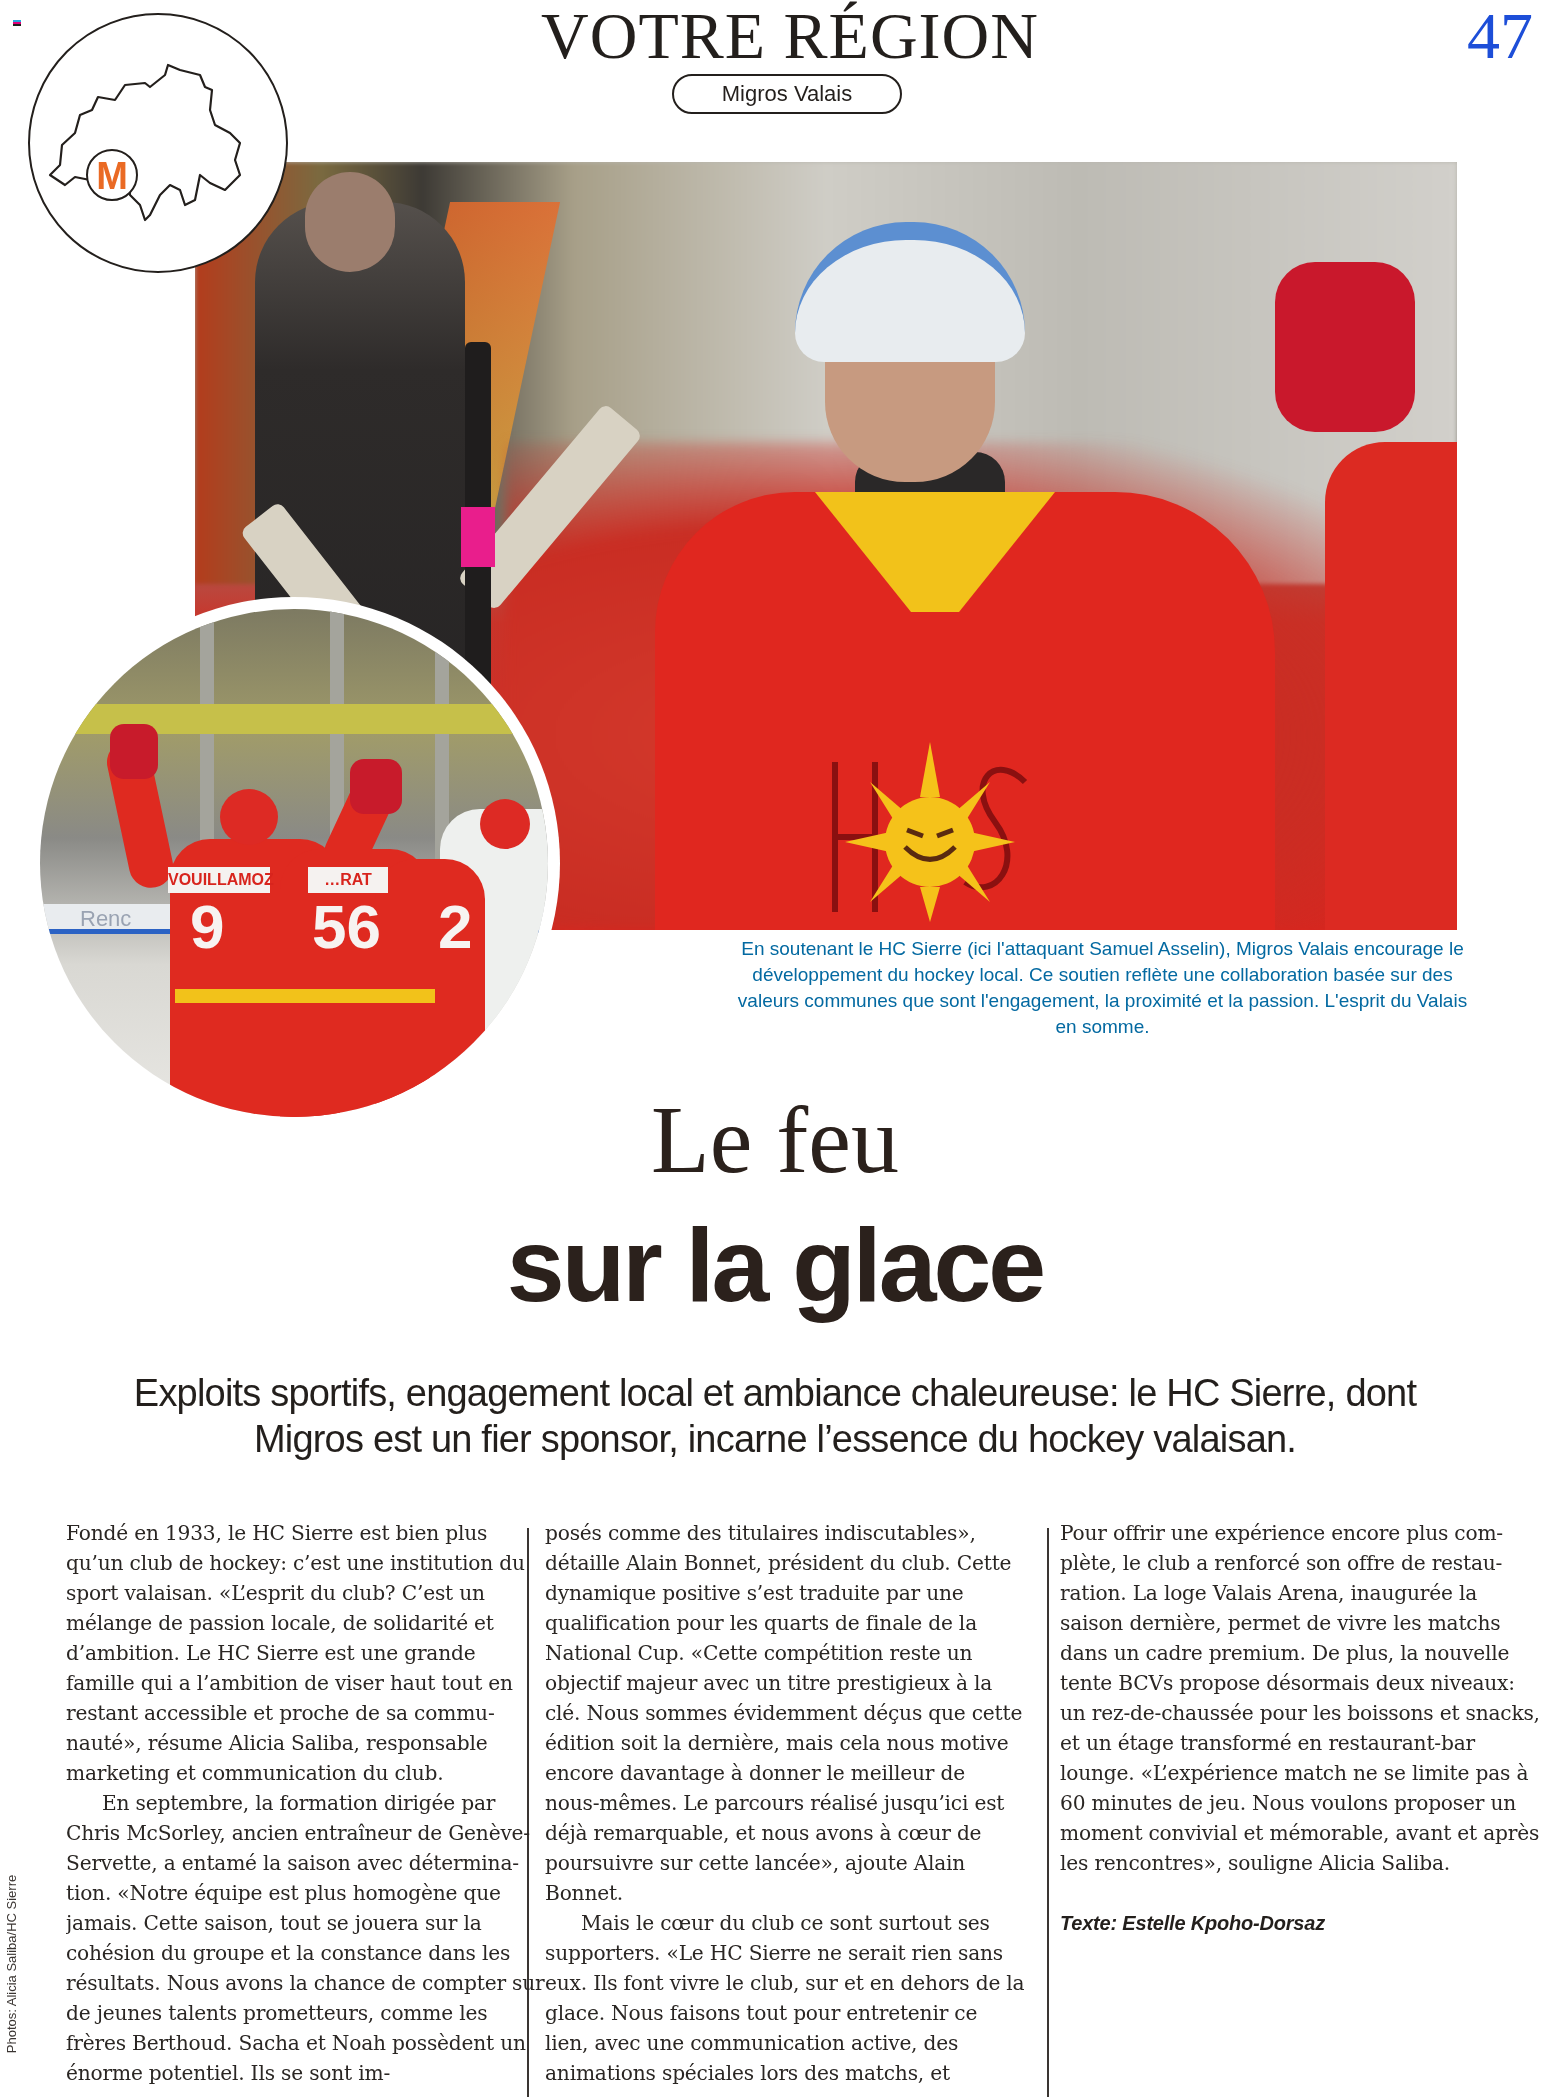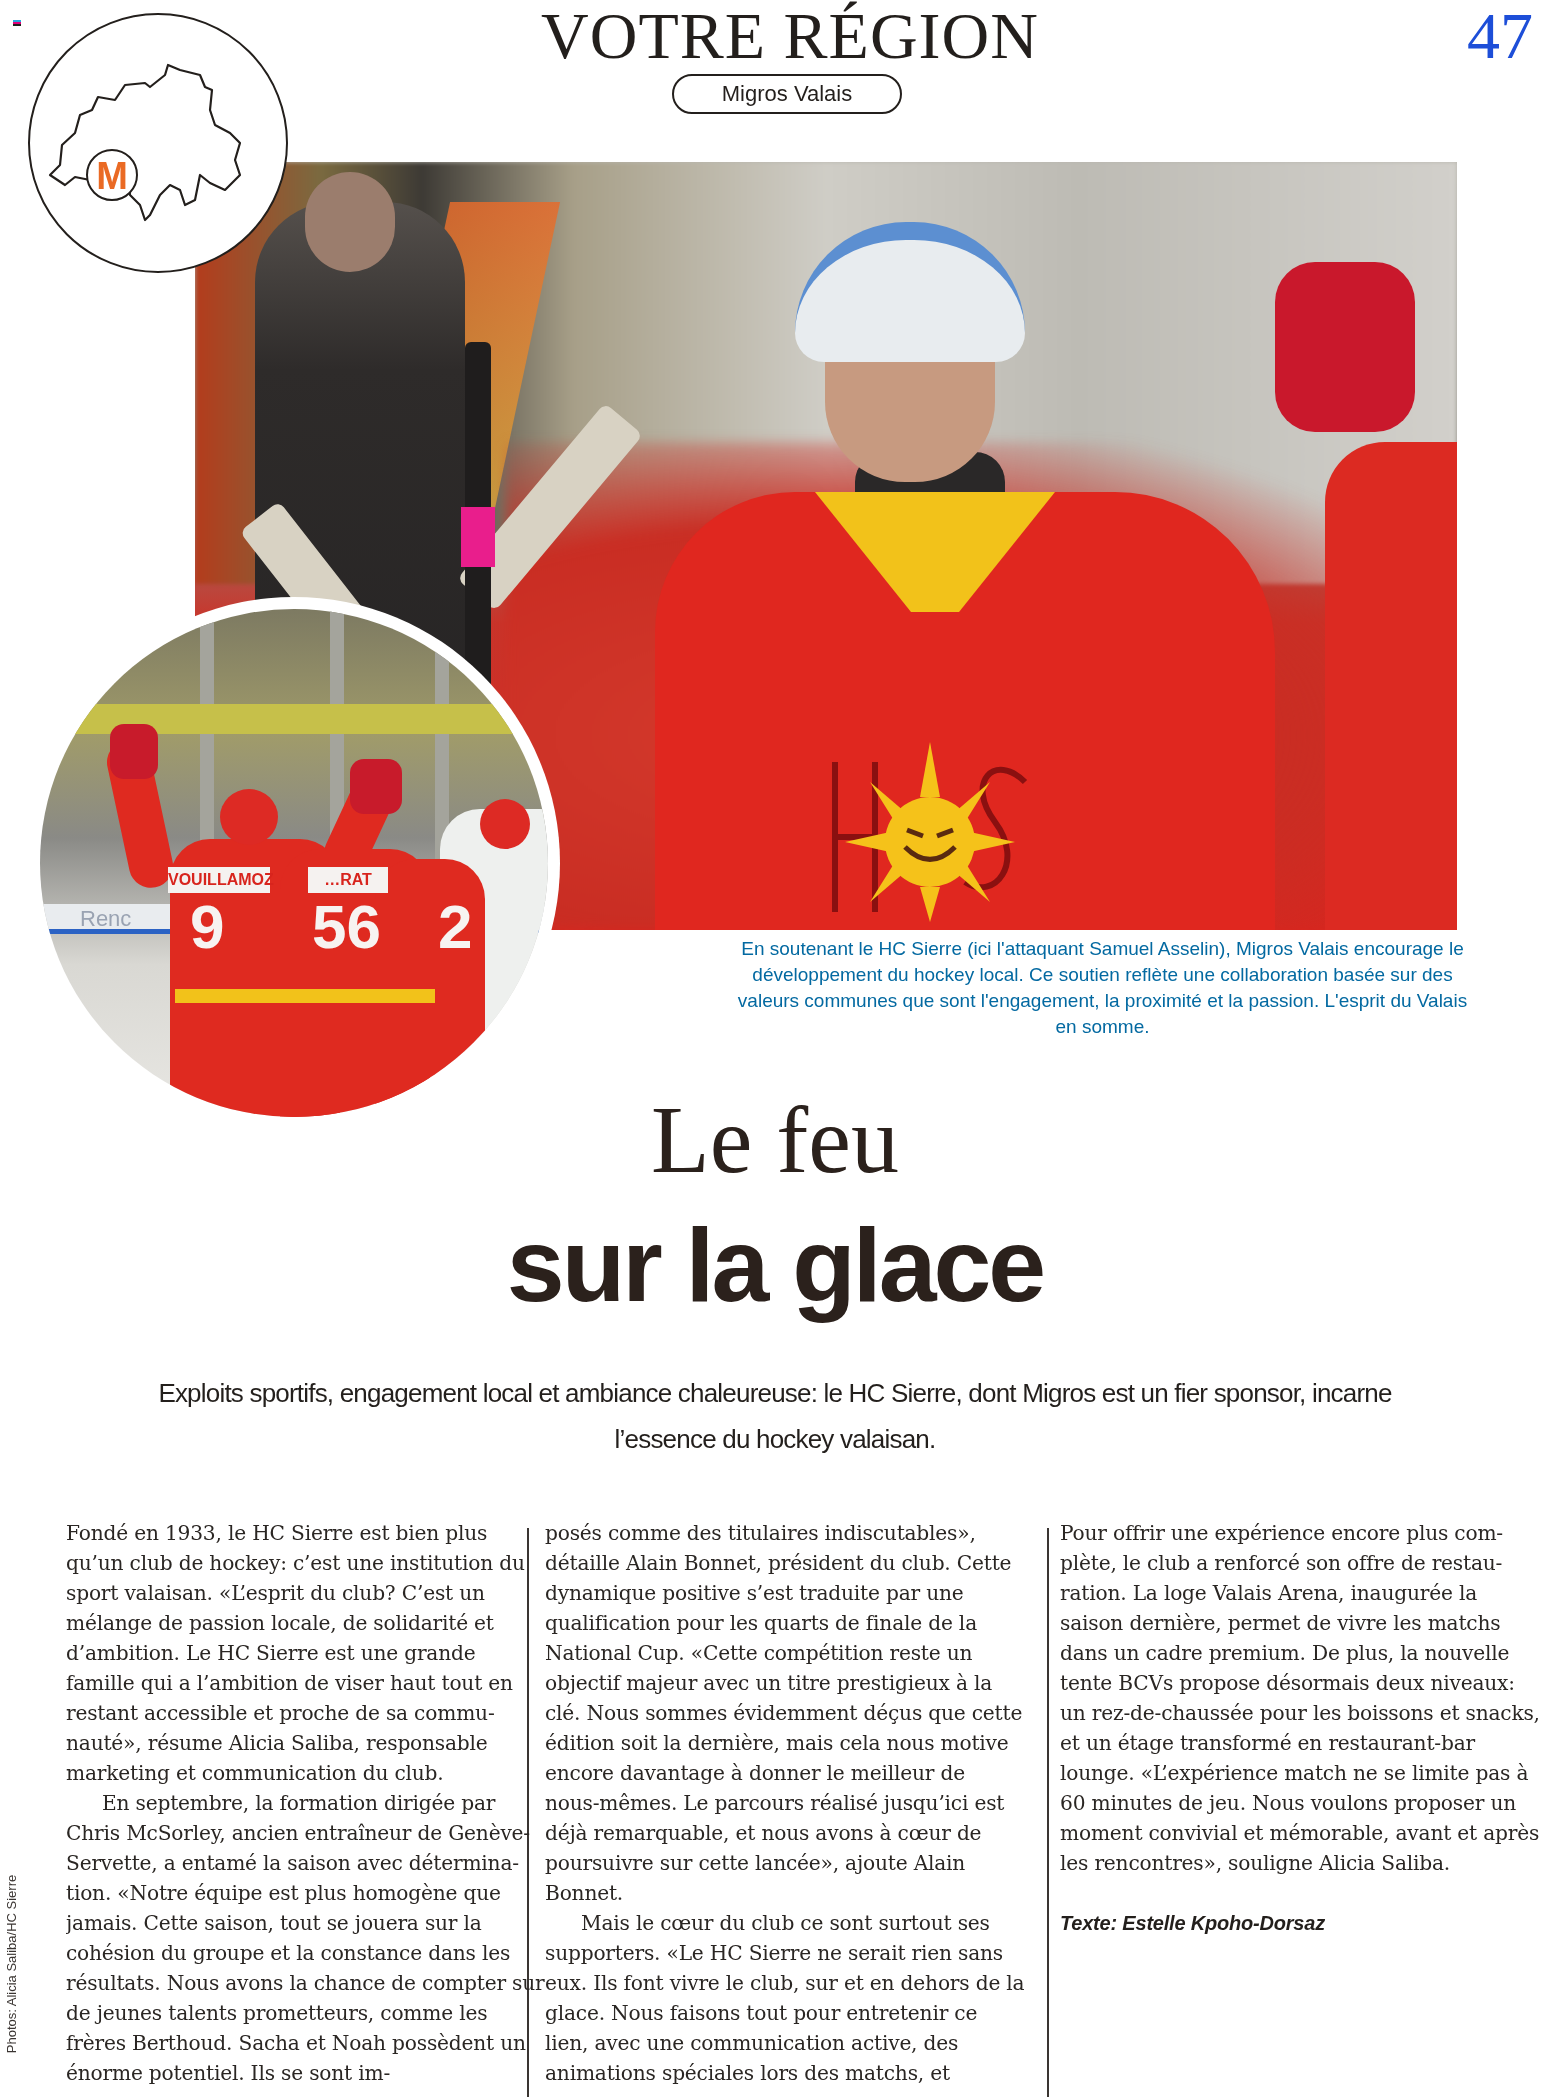--- a/index.html
+++ b/index.html
@@ -134,21 +134,21 @@
   }
   .headline-bold {
     left: 300px; top: 1190px; width: 950px; text-align: center;
     font-family: "Liberation Sans", sans-serif; font-weight: bold; font-size: 104px; line-height: 120px;
     color: #2b211c; letter-spacing: -3px; margin-top: 15px;
   }
 
   
   .lead {
     left: 120px; top: 1370px; width: 1310px; text-align: center;
-    font-family: "Liberation Sans", sans-serif; font-size: 26px; line-height: 46px; color: #231f1c; letter-spacing: -0.8px;
+    font-family: "Liberation Sans", sans-serif; font-size: 38px; line-height: 46px; color: #231f1c; letter-spacing: -0.8px;
   }
 
   
   .col {
     top: 1518px; width: 480px; height: 580px; overflow: hidden;
     font-family: "DejaVu Serif", serif; font-size: 20.2px; line-height: 30px; color: #2a2623;
     letter-spacing: -0.2px;
   }
   .col p { text-align: left; }
   .col p.indent { text-indent: 36px; }

